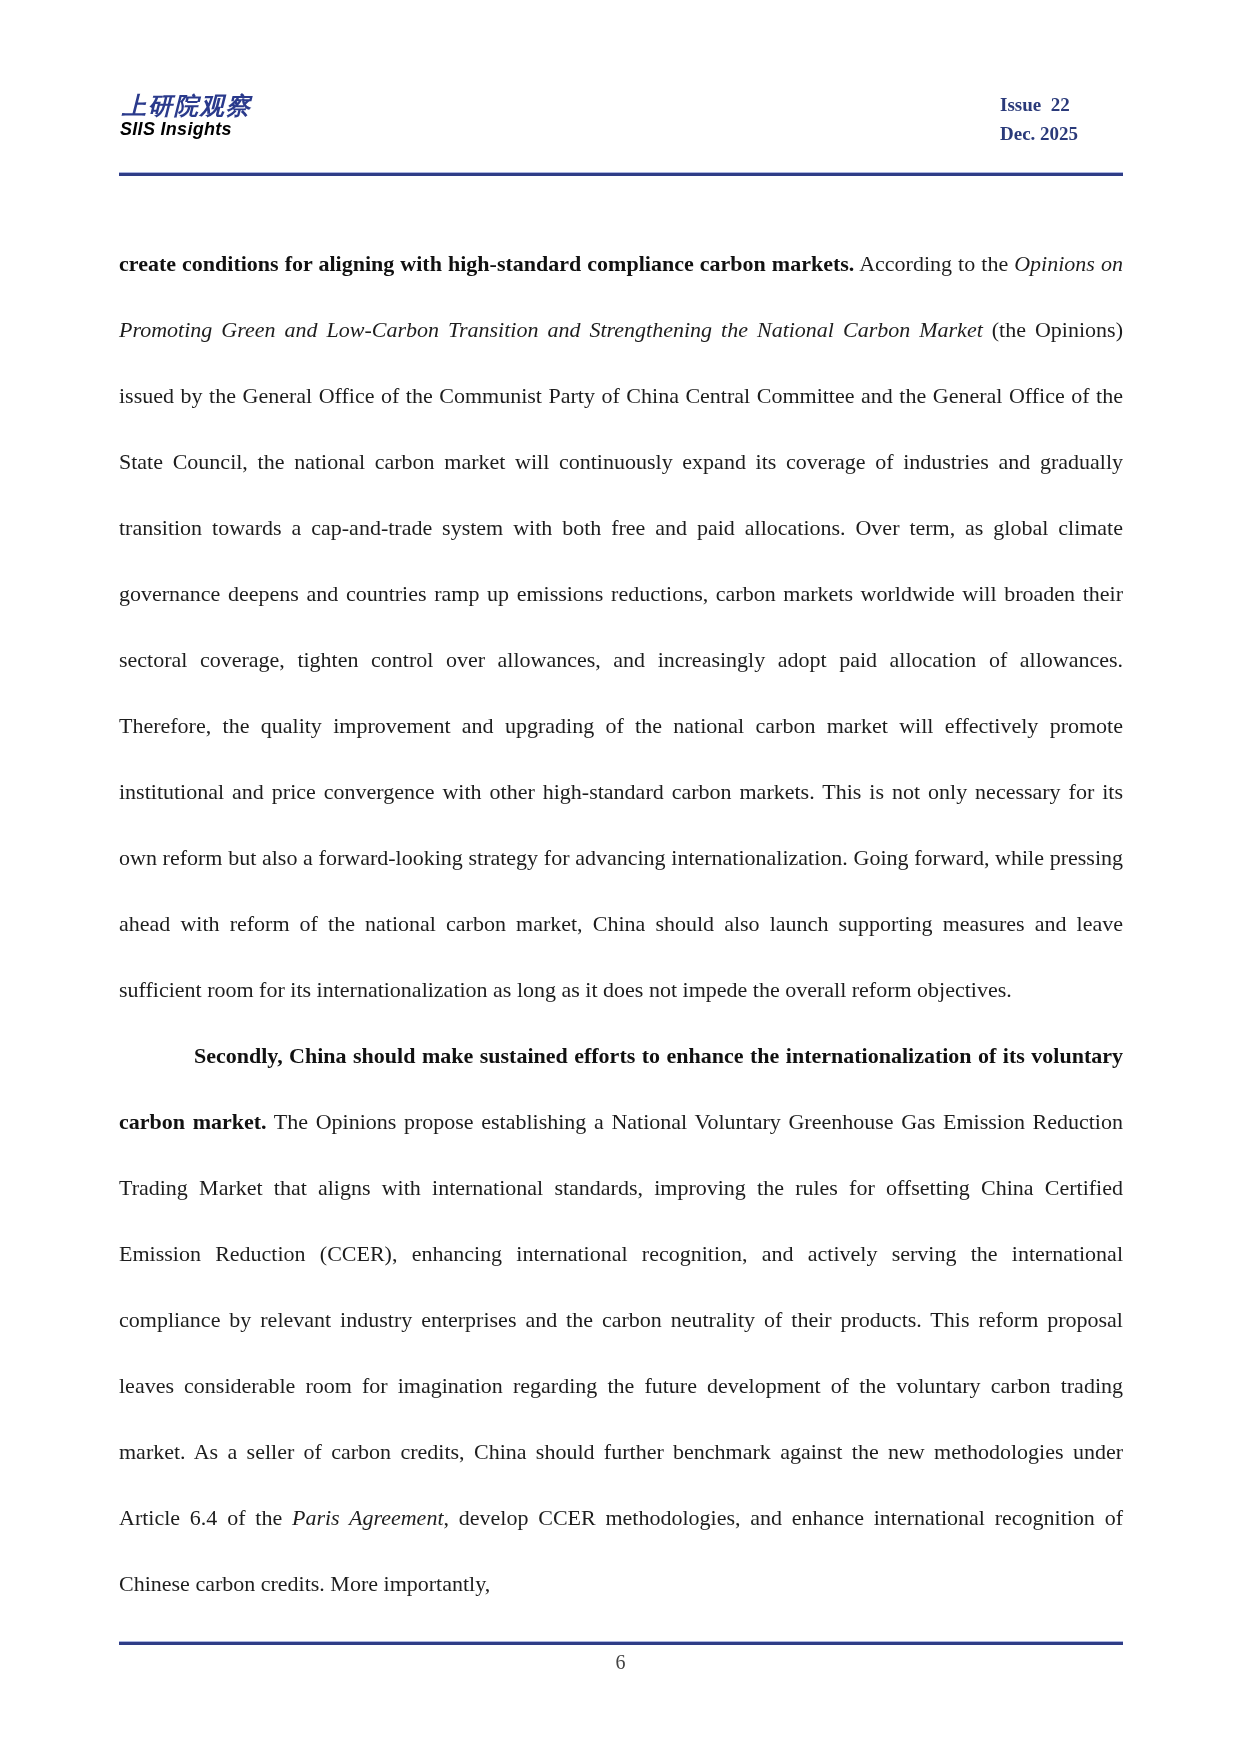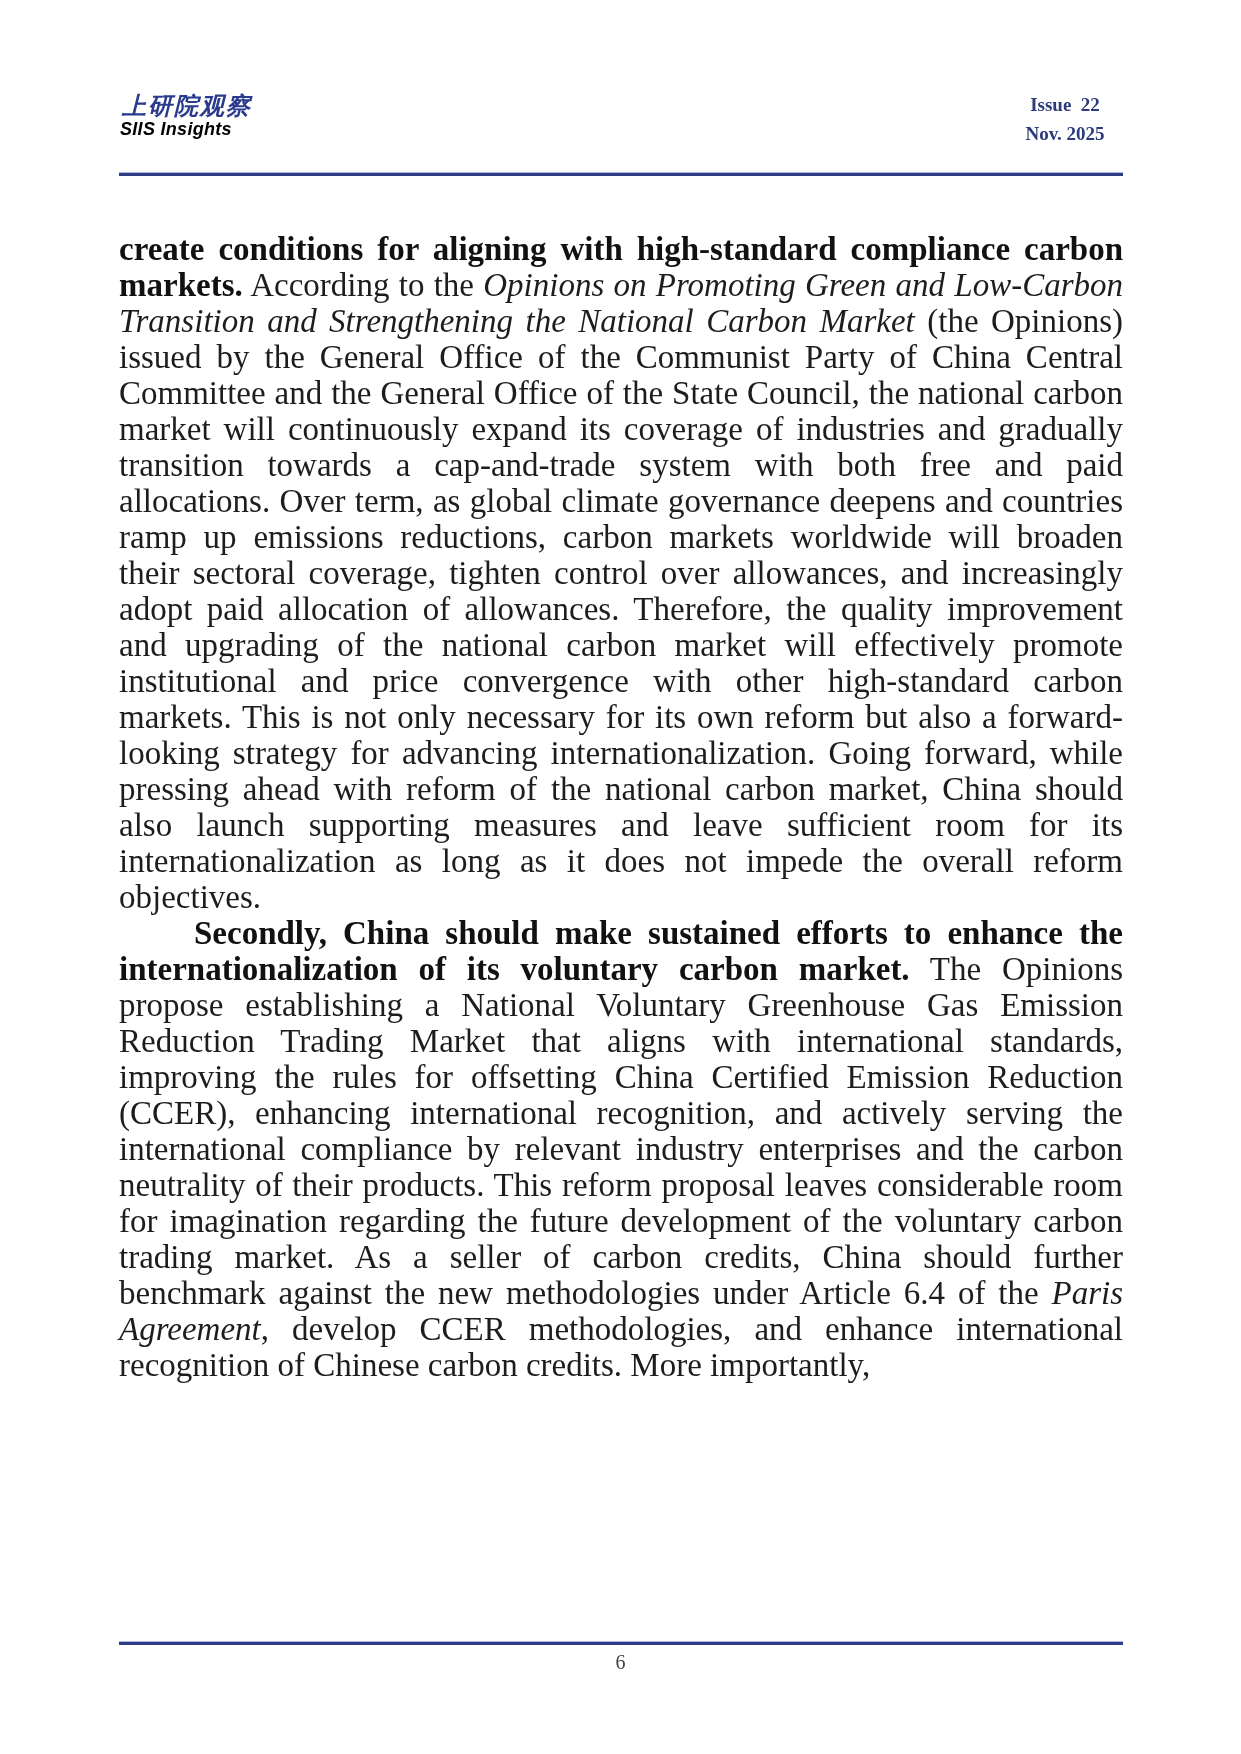--- a/index.html
+++ b/index.html
@@ -2,44 +2,44 @@
 <html><head>
 <meta charset="utf-8">
 <style>
   html, body { margin: 0; padding: 0; background: #ffffff; }
   body { width: 1241px; height: 1754px; position: relative; overflow: hidden; }
   .page { position: absolute; left: 0; top: 16px; width: 1125px; height: 1754px; background: #fff; }
 
   .logo-cn { position: absolute; left: 122px; top: 74px; font-family: "DejaVu Serif", serif; font-weight: bold; font-size: 24px; color: #2a3a8c; letter-spacing: 2px; font-style: italic; }
   .logo-en { position: absolute; left: 120px; top: 103px; font-family: "Liberation Sans", sans-serif; font-weight: bold; font-style: italic; font-size: 18px; color: #000000; letter-spacing: 0.3px; }
 
-  .issue { position: absolute; left: 1000px; top: 74px; width: 130px; text-align: center; font-family: "Liberation Serif", serif; font-weight: bold; font-size: 19px; color: #2a3a7a; line-height: 29px; }
+  .issue { position: absolute; left: 1000px; top: 74px; width: 130px; text-align: left; font-family: "Liberation Serif", serif; font-weight: bold; font-size: 19px; color: #2a3a7a; line-height: 29px; }
 
   .rule { position: absolute; left: 119px; width: 1004px; height: 3px; background: #2f3d87; border-top: 1px solid #aab4e0; }
   .rule.top { top: 156px; }
   .rule.bottom { top: 1625px; }
 
-  .body-text { position: absolute; left: 119px; top: 215px; width: 1004px; font-family: "Liberation Serif", serif; font-size: 33px; line-height: 36px; color: #1d1d1d; text-align: justify; }
+  .body-text { position: absolute; left: 119px; top: 215px; width: 1004px; font-family: "Liberation Serif", serif; font-size: 22px; line-height: 66px; color: #1d1d1d; text-align: justify; }
   .body-text p { margin: 0; }
   .body-text p.indent { text-indent: 75px; }
   .body-text b { font-weight: bold; color: #111; }
   .body-text i { font-style: italic; }
 
   .page-number { position: absolute; left: 0; width: 1241px; top: 1635px; text-align: center; font-family: "Liberation Serif", serif; font-size: 20px; color: #444; }
 </style>
 </head>
 <body>
 
 <div class="page">
   <div class="logo-cn">上研院观察</div>
   <div class="logo-en">SIIS Insights</div>
 
   <div class="issue">
     <div style="white-space: pre;">Issue  22</div>
-    <div>Nov. 2025</div>
+    <div>Dec. 2025</div>
   </div>
 
   <div class="rule top"></div>
 
   <div class="body-text">
     <p>
       <b>create conditions for aligning with high-standard compliance carbon markets.</b><span> According to the </span><i>Opinions on Promoting Green and Low-Carbon Transition and Strengthening the National Carbon Market</i><span> (the Opinions) issued by the General Office of the Communist Party of China Central Committee and the General Office of the State Council, the national carbon market will continuously expand its coverage of industries and gradually transition towards a cap-and-trade system with both free and paid allocations. Over term, as global climate governance deepens and countries ramp up emissions reductions, carbon markets worldwide will broaden their sectoral coverage, tighten control over allowances, and increasingly adopt paid allocation of allowances. Therefore, the quality improvement and upgrading of the national carbon market will effectively promote institutional and price convergence with other high-standard carbon markets. This is not only necessary for its own reform but also a forward-looking strategy for advancing internationalization. Going forward, while pressing ahead with reform of the national carbon market, China should also launch supporting measures and leave sufficient room for its internationalization as long as it does not impede the overall reform objectives.</span>
     </p>
     <p class="indent">
       <b>Secondly, China should make sustained efforts to enhance the internationalization of its voluntary carbon market.</b><span> The Opinions propose establishing a National Voluntary Greenhouse Gas Emission Reduction Trading Market that aligns with international standards, improving the rules for offsetting China Certified Emission Reduction (CCER), enhancing international recognition, and actively serving the international compliance by relevant industry enterprises and the carbon neutrality of their products. This reform proposal leaves considerable room for imagination regarding the future development of the voluntary carbon trading market. As a seller of carbon credits, China should further benchmark against the new methodologies under Article 6.4 of the </span><i>Paris Agreement</i><span>, develop CCER methodologies, and enhance international recognition of Chinese carbon credits. More importantly,</span>

